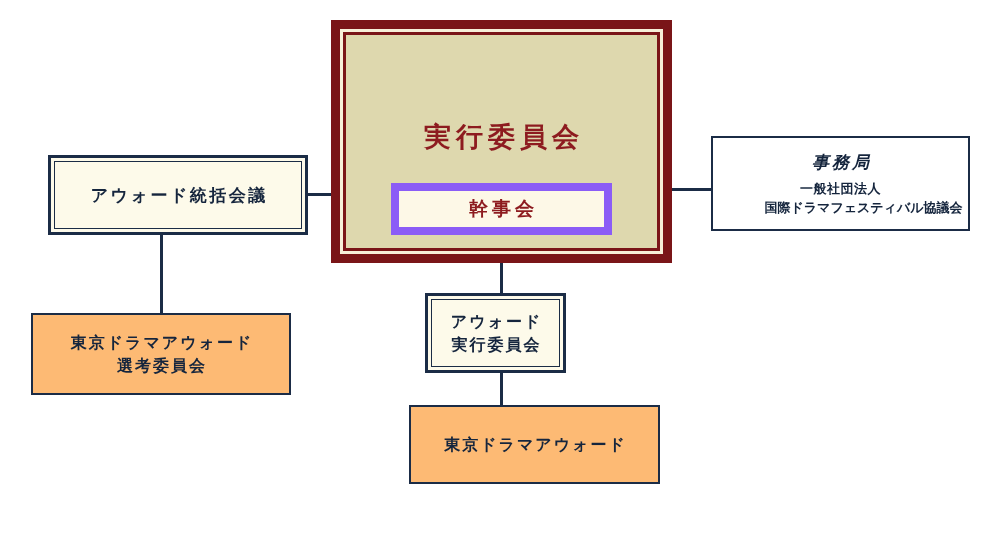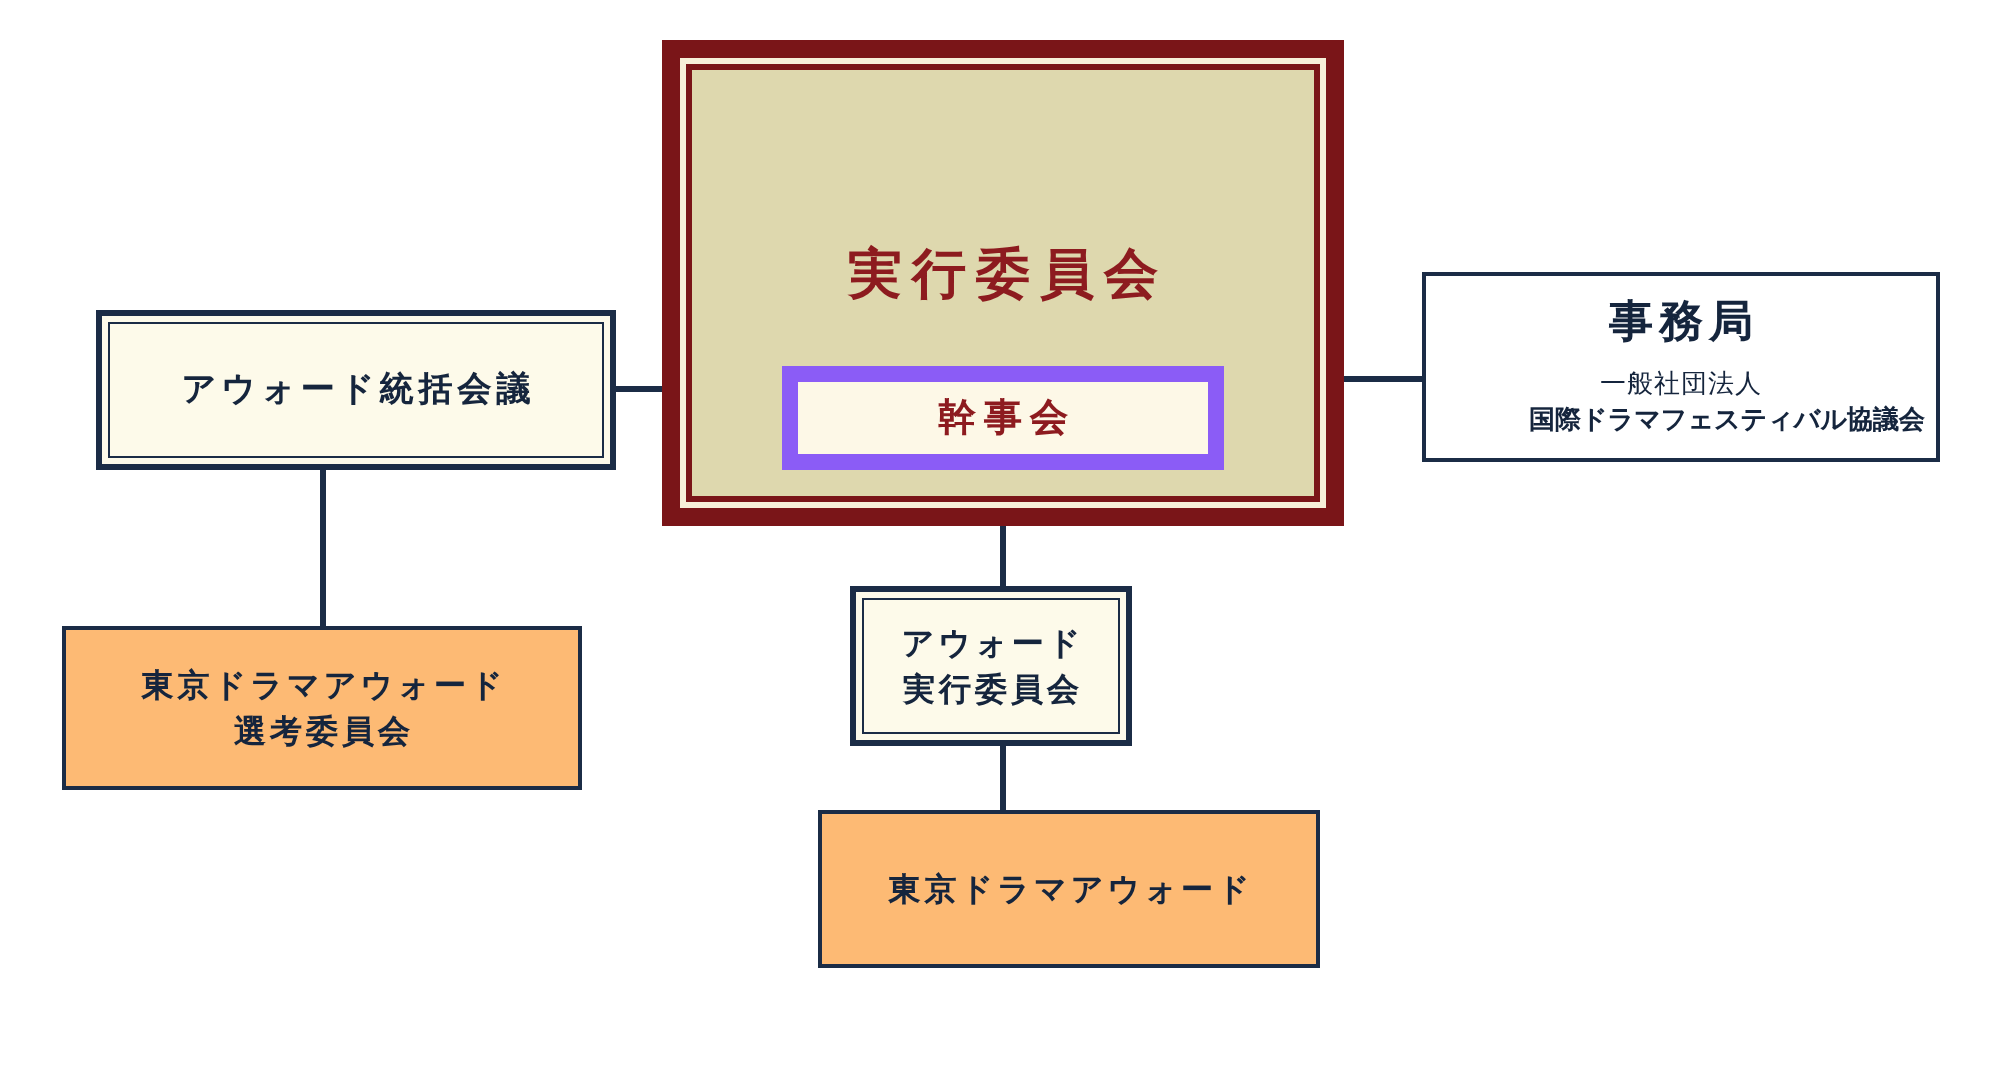--- a/index.html
+++ b/index.html
@@ -124,22 +124,22 @@
 
   
   .connector {
     position: absolute;
     background: #1b2c46;
   }
 
   
   .t-lg   { font-size: 17px; font-weight: 700; letter-spacing: 2.5px; text-indent: 2.5px; }
   .t-md   { font-size: 16px; font-weight: 700; letter-spacing: 2px;   text-indent: 2px; }
-  .t-hd   { font-size: 22px; font-weight: 700; letter-spacing: 3px;   text-indent: 3px; }
-  .t-sm   { font-size: 13px; font-weight: 400; letter-spacing: 0.5px; }
+  .t-hd   { font-size: 17px; font-weight: 700; letter-spacing: 3px;   text-indent: 3px; font-style: italic; }
+  .t-sm   { font-size: 13px; font-weight: 700; letter-spacing: 0.5px; }
   .t-sm2  { font-size: 13px; font-weight: 700; letter-spacing: 0px; margin-left: 46px; }
   .sub-block { margin-top: 5px; line-height: 1.5; }
 </style>
 </head>
 <body>
 
 <div id="org-chart">
 
   <div class="connector" style="left:291px; top:193px; width:41px; height:3px;"></div>
 

